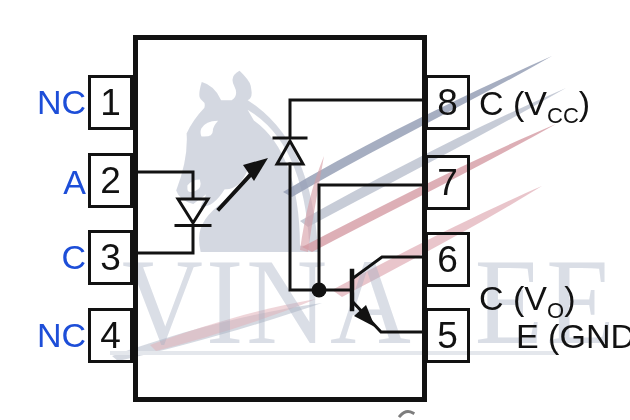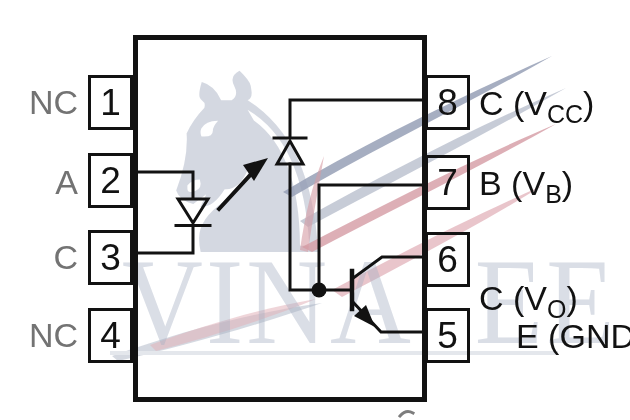--- a/index.html
+++ b/index.html
@@ -30,30 +30,30 @@
   .pin-box {
     position:absolute; width:39px; height:49px; border:3px solid #121212;
     background:transparent; display:flex; align-items:center; justify-content:center;
     font-size:37px; font-weight:400; color:#121212;
   }
   .col-left  { left:88px; }
   .col-right { left:425px; }
   .pb1 { top:75px; }  .pb2 { top:153px; } .pb3 { top:230px; } .pb4 { top:308px; }
   .pb8 { top:75px; }  .pb7 { top:155px; } .pb6 { top:232px; } .pb5 { top:308px; }
   .pin-label-left {
-    position:absolute; left:0; width:78px; text-align:right; font-size:34px;
-    line-height:38px; color:#737373; white-space:nowrap;
+    position:absolute; left:8px; width:78px; text-align:right; font-size:34px;
+    line-height:38px; color:#1d4ed8; white-space:nowrap;
   }
   .pll1 { top:83px; } .pll2 { top:163px; } .pll3 { top:238px; } .pll4 { top:316px; }
   .pin-label-right {
     position:absolute; left:479px; font-size:34px; line-height:38px;
     color:#121212; white-space:nowrap;
   }
   .plr8 { top:84px; } .plr7 { top:164px; } .plr6 { top:240px;margin-top:39px; } .plr5 { top:317px;margin-left:37px; }
-  .sub { font-size:25px; position:relative; top:8px; letter-spacing:0; }
+  .sub { font-size:22px; position:relative; top:8px; letter-spacing:0; }
   svg { position:absolute; left:0; top:0; }
 </style>
 </head>
 <body>
 
 <div class="stage">
 
   <div class="wm-layer">
     <div class="wm-horse">♞</div>
     <svg class="wm-swooshes" width="630" height="420" viewBox="0 0 630 420">
@@ -129,17 +129,16 @@
     <div class="pin-box col-right pb5">
         <span>5</span>
       </div>
 
     <div class="pin-label-left pll1">NC</div>
     <div class="pin-label-left pll2">A</div>
     <div class="pin-label-left pll3">C</div>
     <div class="pin-label-left pll4">NC</div>
 
     <div class="pin-label-right plr8"><span>C (V</span><span class="sub">CC</span><span>)</span></div>
-    <div class="pin-label-right plr7"><span>B (V</span><span class="sub">B</span><span>)</span></div>
     <div class="pin-label-right plr6"><span>C (V</span><span class="sub">O</span><span>)</span></div>
     <div class="pin-label-right plr5"><span>E (GND</span><span class="sub"></span><span>)</span></div>
   </div>
 </div>
 
 </body></html>

